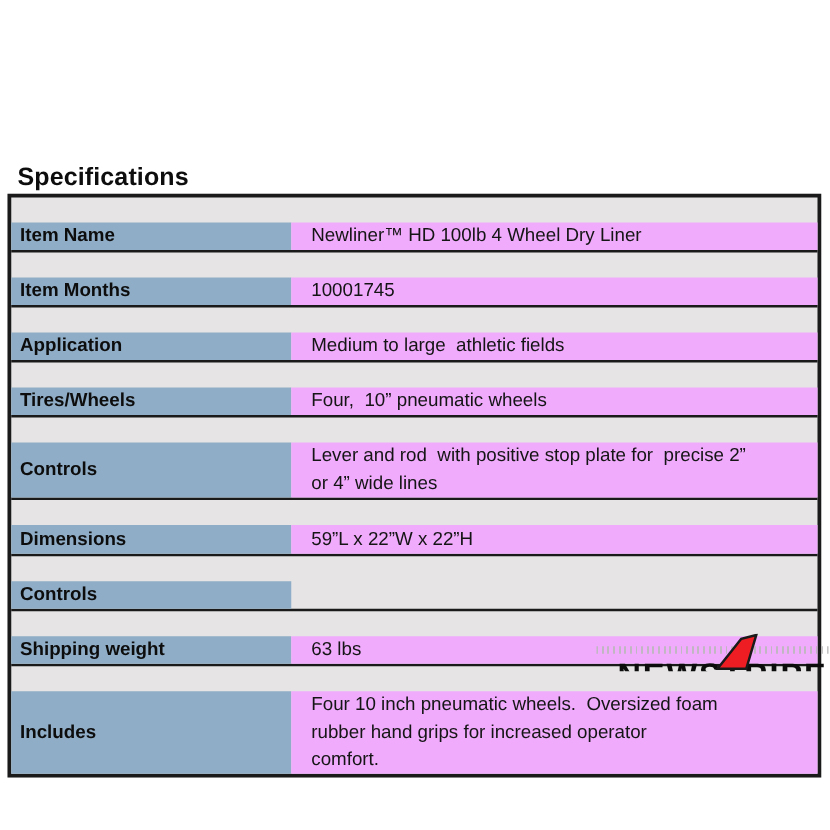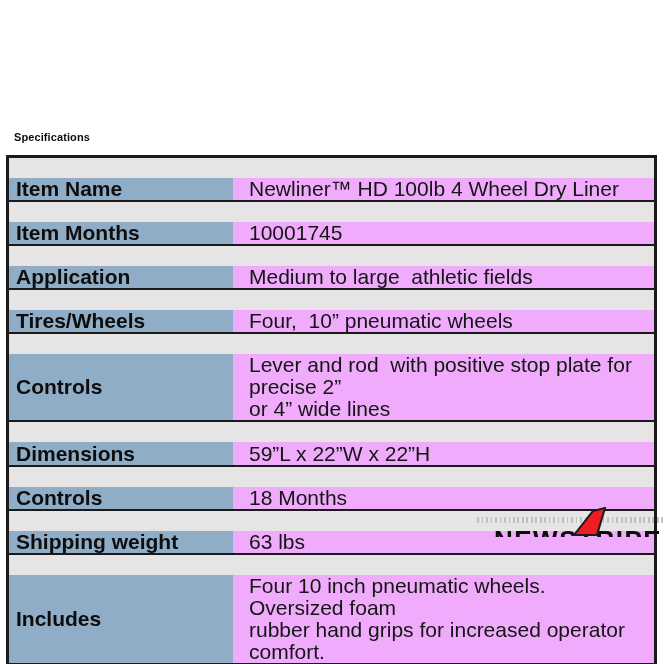--- a/index.html
+++ b/index.html
@@ -12,21 +12,21 @@
     height: 664px;
     position: relative;
     overflow: hidden;
     font-family: "Liberation Sans", "DejaVu Sans", sans-serif;
     color: #111111;
   }
   .page-title {
     position: absolute;
     left: 14px;
     top: 131px;
-    font-size: 11px;
+    font-size: 20px;
     font-weight: bold;
     color: #0d0d0d;
     letter-spacing: 0.1px;
   }
   .spec-table {
     position: absolute;
     left: 6px;
     top: 155px;
     width: 651px;
     box-sizing: border-box;
@@ -40,21 +40,21 @@
   }
   .row + .row {
     border-top: 2px solid #1a1a1a;
   }
   .row:nth-child(6) { min-height: 43px; justify-content: space-between; }
   .row:nth-child(10) { min-height: 72px; }
   .cell {
     display: flex;
     align-items: center;
     box-sizing: border-box;
-    font-size: 21px;
+    font-size: 15px;
     line-height: 22px;
     margin-top: 20px;
   }
   .cell.label {
     flex: 0 0 224px;
     background: #8fadc6;
     font-weight: bold;
     padding-left: 7px;
     padding-right: 4px;
     color: #0d0d0d;
@@ -133,21 +133,20 @@
       <div class="cell label">Controls</div>
       <div class="cell value">Lever and rod  with positive stop plate for  precise 2”
 or 4” wide lines</div>
     </div>
     <div class="row">
       <div class="cell label">Dimensions</div>
       <div class="cell value">59”L x 22”W x 22”H</div>
     </div>
     <div class="row">
       <div class="cell label">Controls</div>
-      <div class="cell value">18 Months</div>
     </div>
     <div class="row">
       <div class="cell label">Shipping weight</div>
       <div class="cell value">63 lbs</div>
     </div>
     <div class="row">
       <div class="cell label">Includes</div>
       <div class="cell value">Four 10 inch pneumatic wheels.  Oversized foam
 rubber hand grips for increased operator
 comfort.</div>

